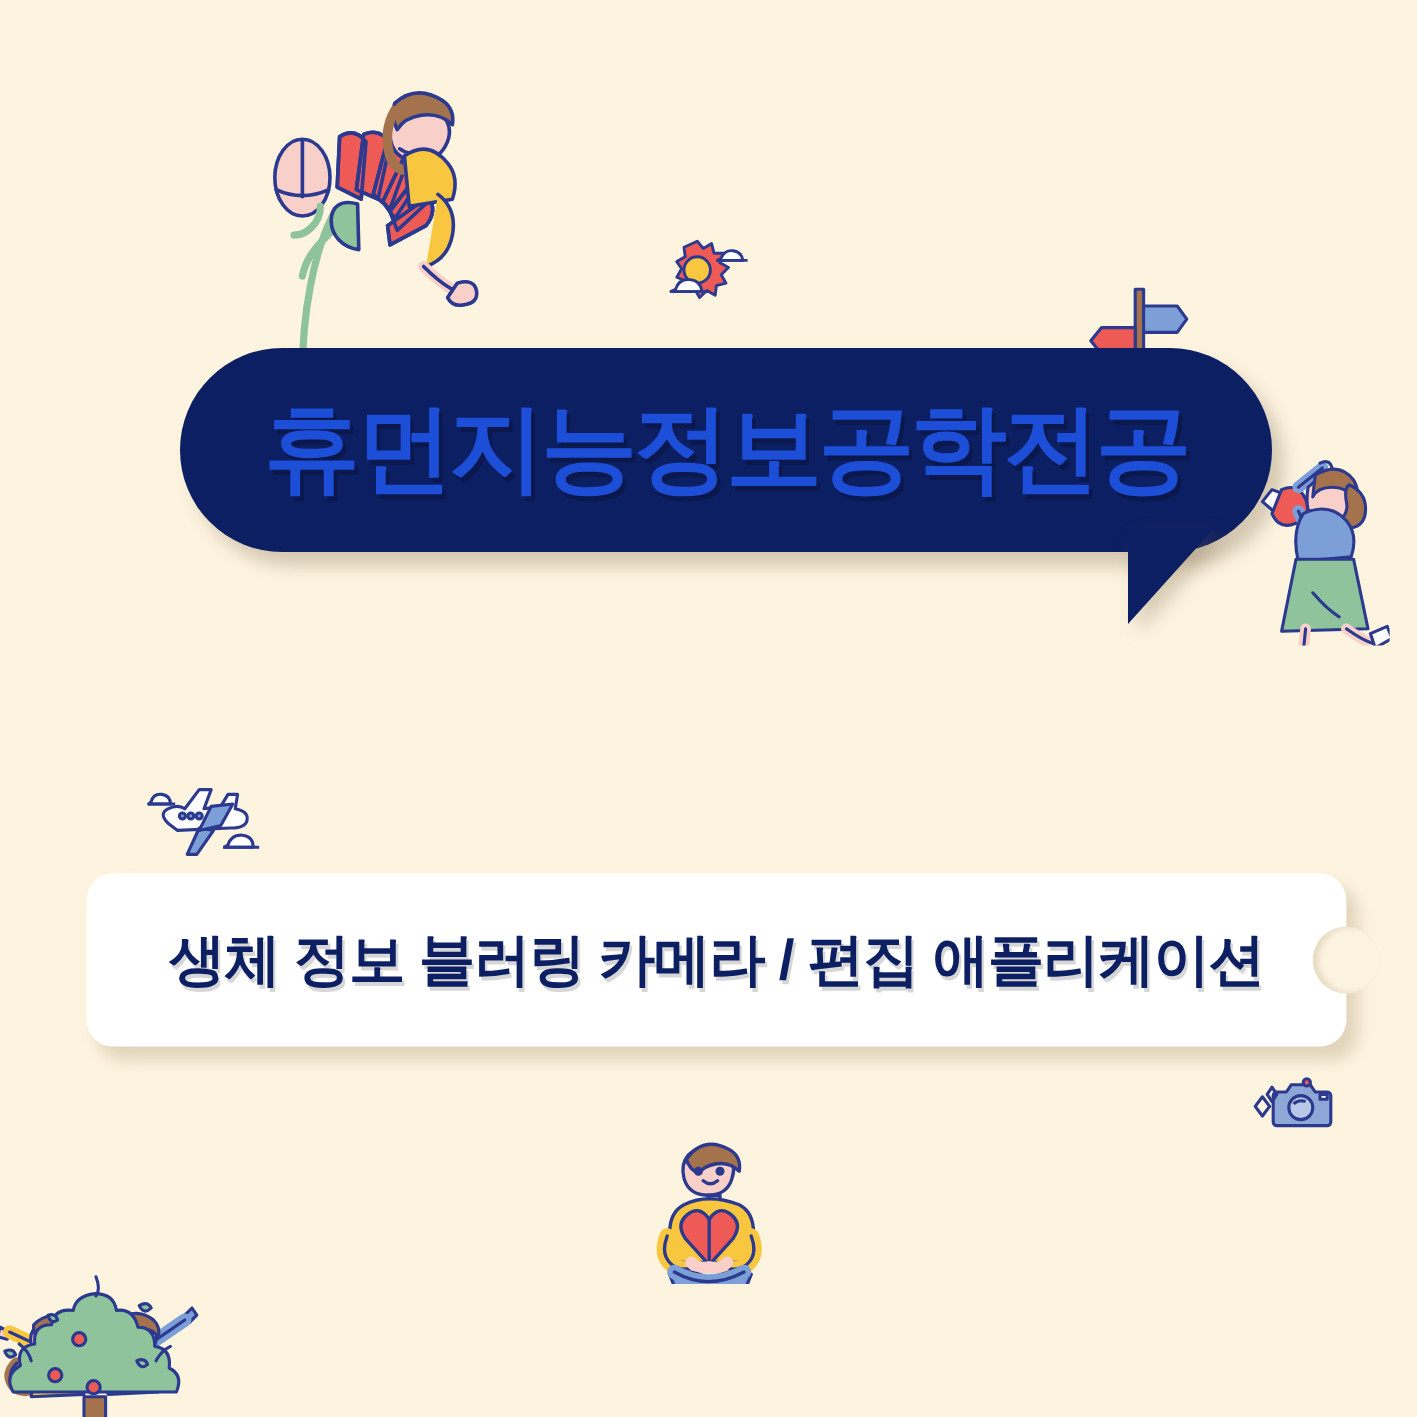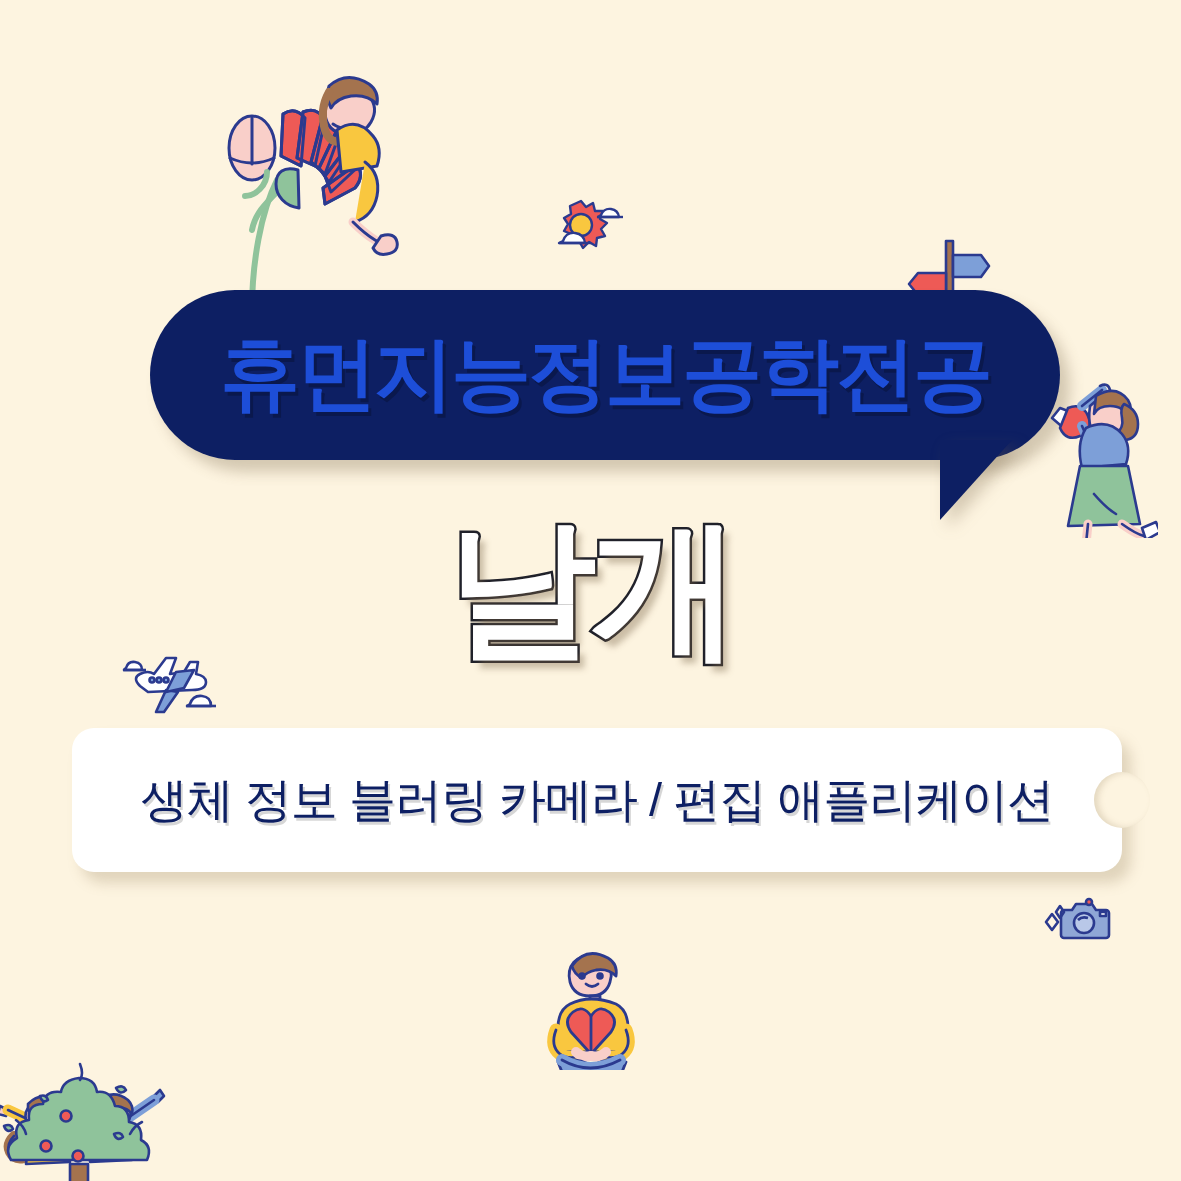--- a/index.html
+++ b/index.html
@@ -49,21 +49,21 @@
     box-shadow:9px 11px 13px rgba(150,130,95,.28);
   }
   .sub-notch{
     position:absolute;left:1094px;top:772px;width:56px;height:56px;
     background:#FDF4E0;border-radius:50%;
     box-shadow:inset 4px 0 6px rgba(150,130,95,.25);
   }
   .sub-text{
     position:absolute;left:72px;top:728px;width:1050px;height:144px;
     display:flex;align-items:center;justify-content:center;
-    color:#0D1F63;font-size:47px;font-weight:400;letter-spacing:-1px;
+    color:#0D1F63;font-size:47px;font-weight:700;letter-spacing:-1px;
     white-space:nowrap;
     text-shadow:2px 3px 0 rgba(0,0,0,.16);
   }
 
   .deco{position:absolute;}
 </style>
 </head>
 <body>
 
 <div class="stage">
@@ -145,21 +145,20 @@
       <path d="M56 116 q12 14 22 20"></path>
       <path d="M50 146 l-4 40" stroke="#F9CFC9" stroke-width="9"></path>
       <path d="M50 146 l-4 40"></path>
       <path d="M40 186 h20 l2 8 h-26z" fill="#fff"></path>
       <path d="M84 146 q14 10 22 12" stroke="#F9CFC9" stroke-width="9"></path>
       <path d="M84 146 q14 10 22 12"></path>
       <path d="M104 150 l14 -6 4 10 -14 8z" fill="#fff"></path>
     </g>
   </svg>
 
-  <div class="title">날개</div>
 
   <svg class="deco" style="left:118px;top:650px;" width="110" height="70" viewBox="0 0 110 70">
     <g fill="none" stroke="#2B3A8F" stroke-width="2.6" stroke-linejoin="round">
       <path d="M22 36 q-8 -8 0 -12 q8 -4 14 0 l12 -16 10 0 -6 16 14 -2 6 -10 8 0 -2 12 q10 2 10 8 q0 8 -14 8 l-44 2z" fill="#fff"></path>
       <path d="M48 40 l-10 22 8 0 14 -20z" fill="#7D9FD8"></path>
       <path d="M58 22 l-10 20 18 -4 10 -18z" fill="#7D9FD8"></path>
       <circle cx="34" cy="30" r="2.5" fill="#7D9FD8"></circle>
       <circle cx="41" cy="30" r="2.5" fill="#7D9FD8"></circle>
       <circle cx="48" cy="30" r="2.5" fill="#7D9FD8"></circle>
       <path d="M8 18 q2 -7 9 -6 q7 1 7 8 l-18 0z" fill="#fff"></path>

